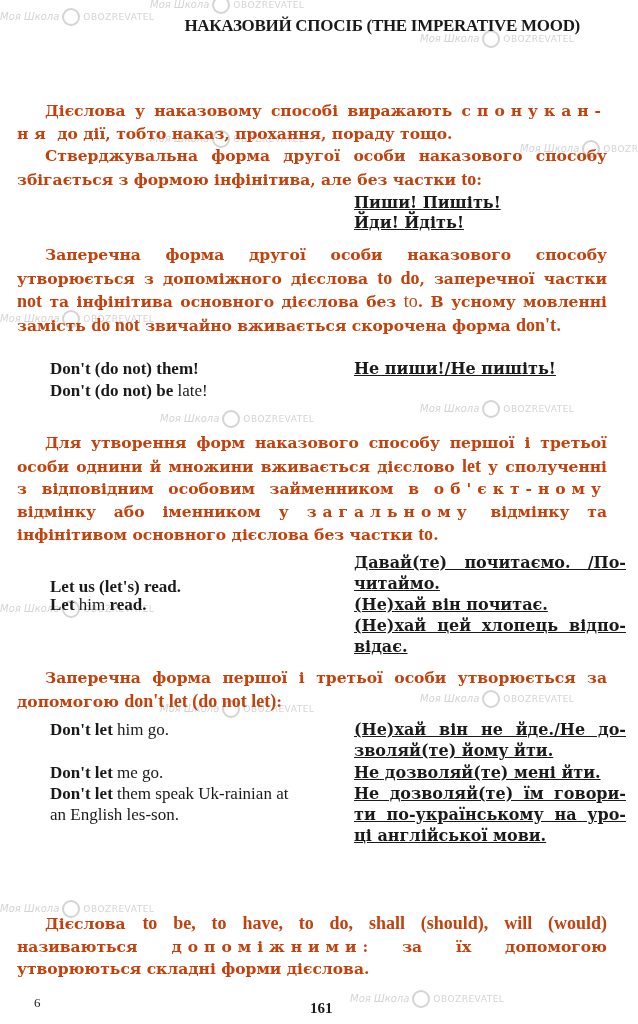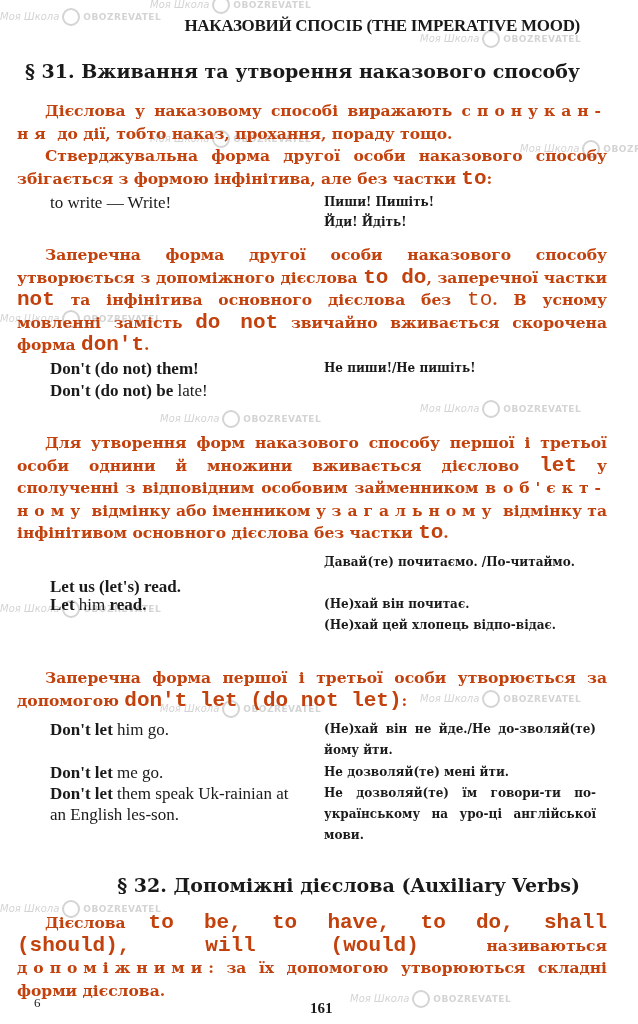--- a/index.html
+++ b/index.html
@@ -3,30 +3,30 @@
 <meta charset="utf-8">
 <style>
   html, body { margin: 0; padding: 0; background: #ffffff; }
   body { width: 638px; height: 1024px; position: relative; overflow: hidden;
          font-family: "DejaVu Serif", "Liberation Serif", serif; color: #1a1a1a; }
   .page { position: absolute; left: 0; top: 0; width: 638px; height: 1024px; }
   .wm { position: absolute; font-family: "DejaVu Sans", sans-serif; font-size: 10px;
         color: #d4d4d4; font-style: italic; white-space: nowrap; pointer-events: none; }
   .wm .circ { display: inline-block; width: 14px; height: 14px; border-radius: 50%;
               border: 2px solid #d4d4d4; vertical-align: middle; margin: 0 3px; }
-  .wm .oz { font-style: normal; font-size: 9px; letter-spacing: 0.5px; font-weight: bold; }
+  .wm .oz { font-style: normal; font-size: 9px; letter-spacing: 0.5px; }
   .title { position: absolute; left: 0; width: 580px; text-align: right; font-weight: bold; }
   .para { position: absolute; left: 17px; width: 590px; font-size: 15.5px; line-height: 22.5px;
           text-align: justify; font-weight: bold; color: #c2410c; }
   .para p { margin: 0; text-indent: 28px; }
   .spaced { letter-spacing: 6px; }
-  .en { font-family: Liberation Mono, monospace; font-size: 21px; }
+  .en { font-family: Liberation Serif, serif; font-size: 18px; }
   .row { position: absolute; font-size: 16px; line-height: 21px; }
   .col-l { left: 50px; width: 270px; font-family: "Liberation Serif", serif; font-size: 17px; }
-  .col-r { left: 324px; width: 276px; font-weight: bold; font-size: 12px; text-align: justify; }
+  .col-r { left: 354px; width: 276px; font-weight: bold; font-size: 16px; text-align: justify; text-decoration: underline; }
   .b { font-weight: bold; }
   .n { font-weight: normal; }
   .folio { position: absolute; font-family: "Liberation Serif", serif; }
 </style>
 </head>
 <body>
 
 <div class="page">
 
   <div class="wm" style="left:0;top:8px"><span>Моя Школа</span><span class="circ"></span><span class="oz">OBOZREVATEL</span></div>
@@ -38,28 +38,26 @@
   <div class="wm" style="left:160px;top:410px"><span>Моя Школа</span><span class="circ"></span><span class="oz">OBOZREVATEL</span></div>
   <div class="wm" style="left:420px;top:400px"><span>Моя Школа</span><span class="circ"></span><span class="oz">OBOZREVATEL</span></div>
   <div class="wm" style="left:0;top:600px"><span>Моя Школа</span><span class="circ"></span><span class="oz">OBOZREVATEL</span></div>
   <div class="wm" style="left:160px;top:700px"><span>Моя Школа</span><span class="circ"></span><span class="oz">OBOZREVATEL</span></div>
   <div class="wm" style="left:420px;top:690px"><span>Моя Школа</span><span class="circ"></span><span class="oz">OBOZREVATEL</span></div>
   <div class="wm" style="left:0;top:900px"><span>Моя Школа</span><span class="circ"></span><span class="oz">OBOZREVATEL</span></div>
   <div class="wm" style="left:350px;top:990px"><span>Моя Школа</span><span class="circ"></span><span class="oz">OBOZREVATEL</span></div>
 
   <div class="title" style="top:16px;font-size:17px;font-family:'Liberation Serif',serif;letter-spacing:-0.3px;">НАКАЗОВИЙ СПОСІБ (THE IMPERATIVE MOOD)</div>
 
-  <div class="title" style="top:60px;font-size:19px;">§ 31. Вживання та утворення наказового способу</div>
 
   <div class="para" style="top:100px">
     <p><span>Дієслова у наказовому способі виражають </span><span class="spaced">спонукан-ня</span><span> до дії, тобто наказ, прохання, пораду тощо.</span></p>
     <p><span>Стверджувальна форма другої особи наказового способу збігається з формою інфінітива, але без частки </span><span class="en b">to</span><span>:</span></p>
   </div>
 
-  <div class="row col-l" style="top:192px">to write — Write!</div>
   <div class="row col-r" style="top:192px">Пиши! Пишіть!</div>
   <div class="row col-r" style="top:212px">Йди! Йдіть!</div>
 
   <div class="para" style="top:244px">
     <p><span>Заперечна форма другої особи наказового способу утворюється з допоміжного дієслова </span><span class="en b">to do</span><span>, заперечної частки </span><span class="en b">not</span><span> та інфінітива основного дієслова без </span><span class="en n">to</span><span>. В усному мовленні замість </span><span class="en b">do not</span><span> звичайно вживається скорочена форма </span><span class="en b">don't</span><span>.</span></p>
   </div>
 
   <div class="row col-l" style="top:358px"><span class="b">Don't (do not) them!</span><span></span></div>
   <div class="row col-r" style="top:358px">Не пиши!/Не пишіть!</div>
   <div class="row col-l" style="top:380px"><span class="b">Don't (do not) be</span><span> late!</span></div>
@@ -78,21 +76,20 @@
     <p><span>Заперечна форма першої і третьої особи утворюється за допомогою </span><span class="en b">don't let (do not let)</span><span>:</span></p>
   </div>
 
   <div class="row col-l" style="top:719px"><span class="b">Don't let</span><span> him go.</span></div>
   <div class="row col-r" style="top:719px;width:272px">(Не)хай він не йде./Не до-зволяй(те) йому йти.</div>
   <div class="row col-l" style="top:762px"><span class="b">Don't let</span><span> me go.</span></div>
   <div class="row col-r" style="top:762px">Не дозволяй(те) мені йти.</div>
   <div class="row col-r" style="top:783px;width:272px">Не дозволяй(те) їм говори-ти по-українському на уро-ці англійської мови.</div>
   <div class="row col-l" style="top:783px;width:258px"><span class="b">Don't let</span><span> them speak Uk-rainian at an English les-son.</span></div>
 
-  <div class="title" style="top:874px;font-size:19px;">§ 32. Допоміжні дієслова (Auxiliary Verbs)</div>
 
   <div class="para" style="top:912px">
     <p><span>Дієслова </span><span class="en b">to be, to have, to do, shall (should), will (would)</span><span> називаються </span><span class="spaced">допоміжними</span><span>: за їх допомогою утворюються складні форми дієслова.</span></p>
   </div>
 
   <div class="folio" style="left:34px;top:995px;font-size:13px;">6</div>
   <div class="folio" style="left:310px;top:1000px;font-size:15px;font-weight:bold;">161</div>
 </div>
 
 </body></html>

